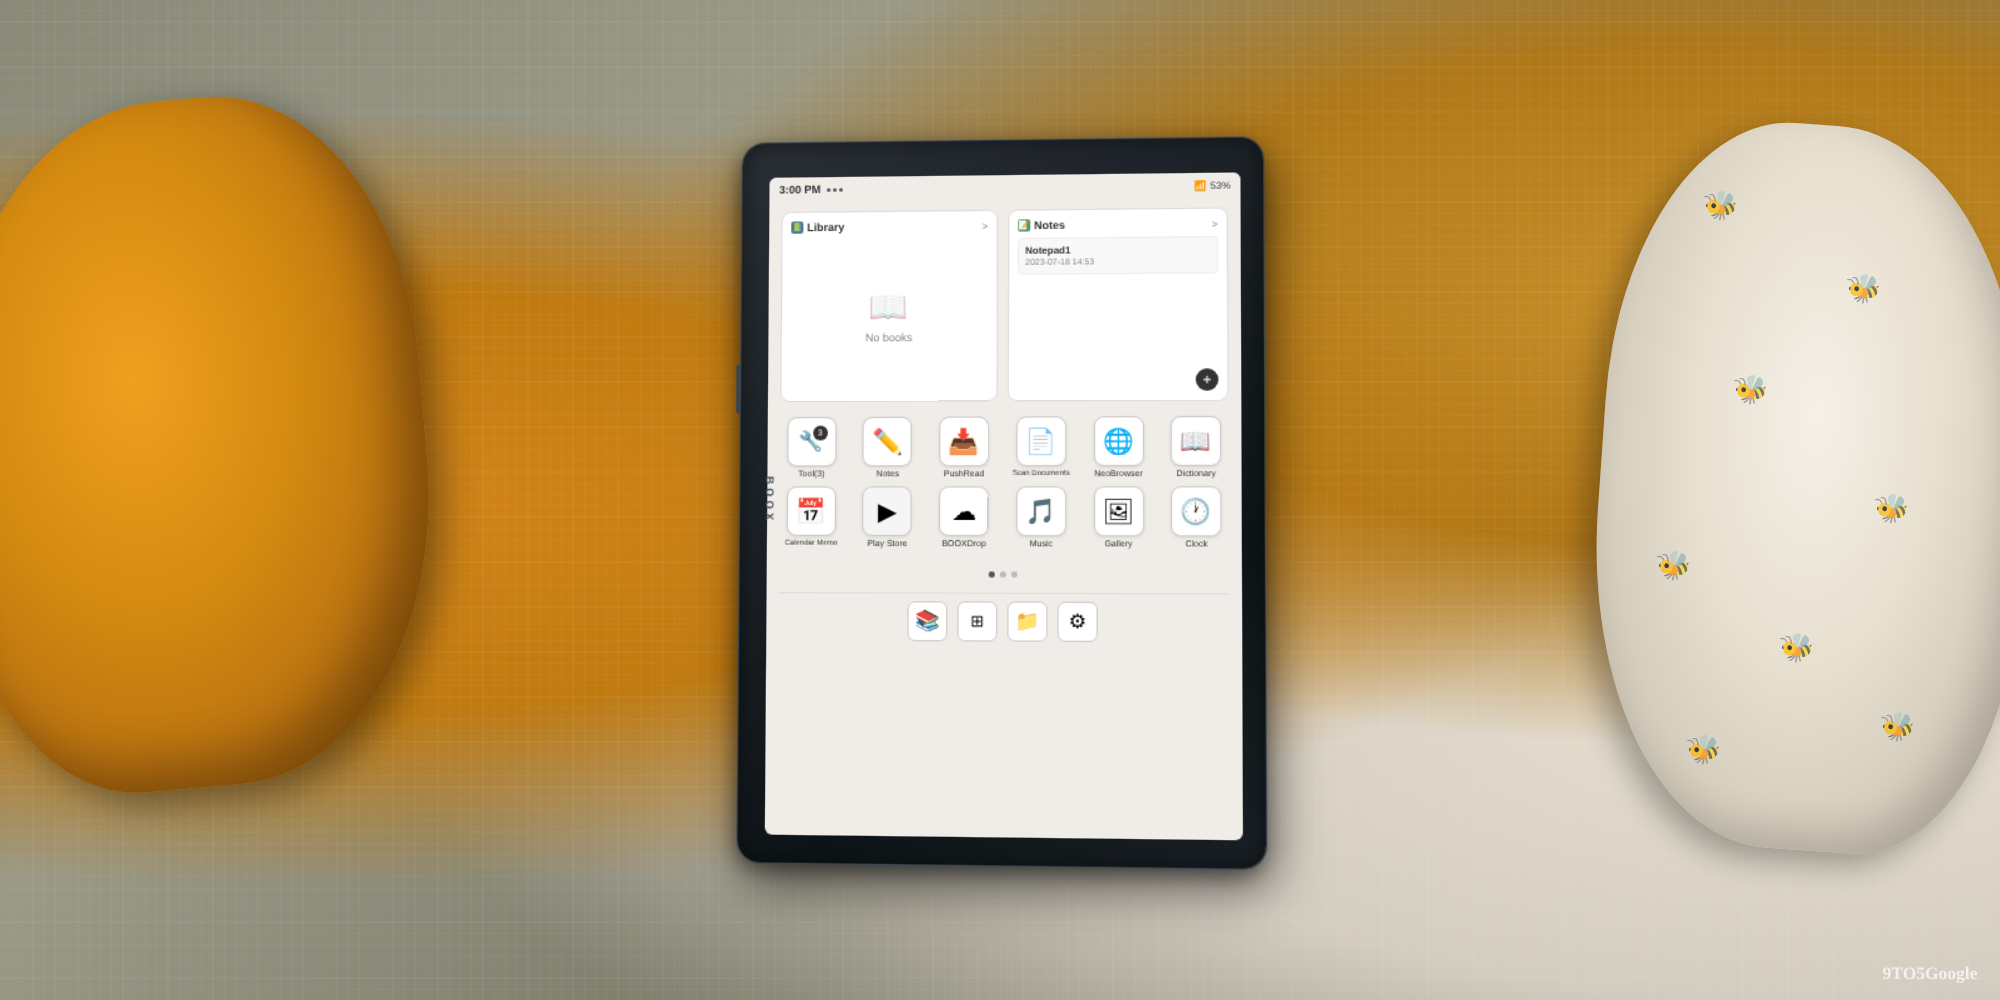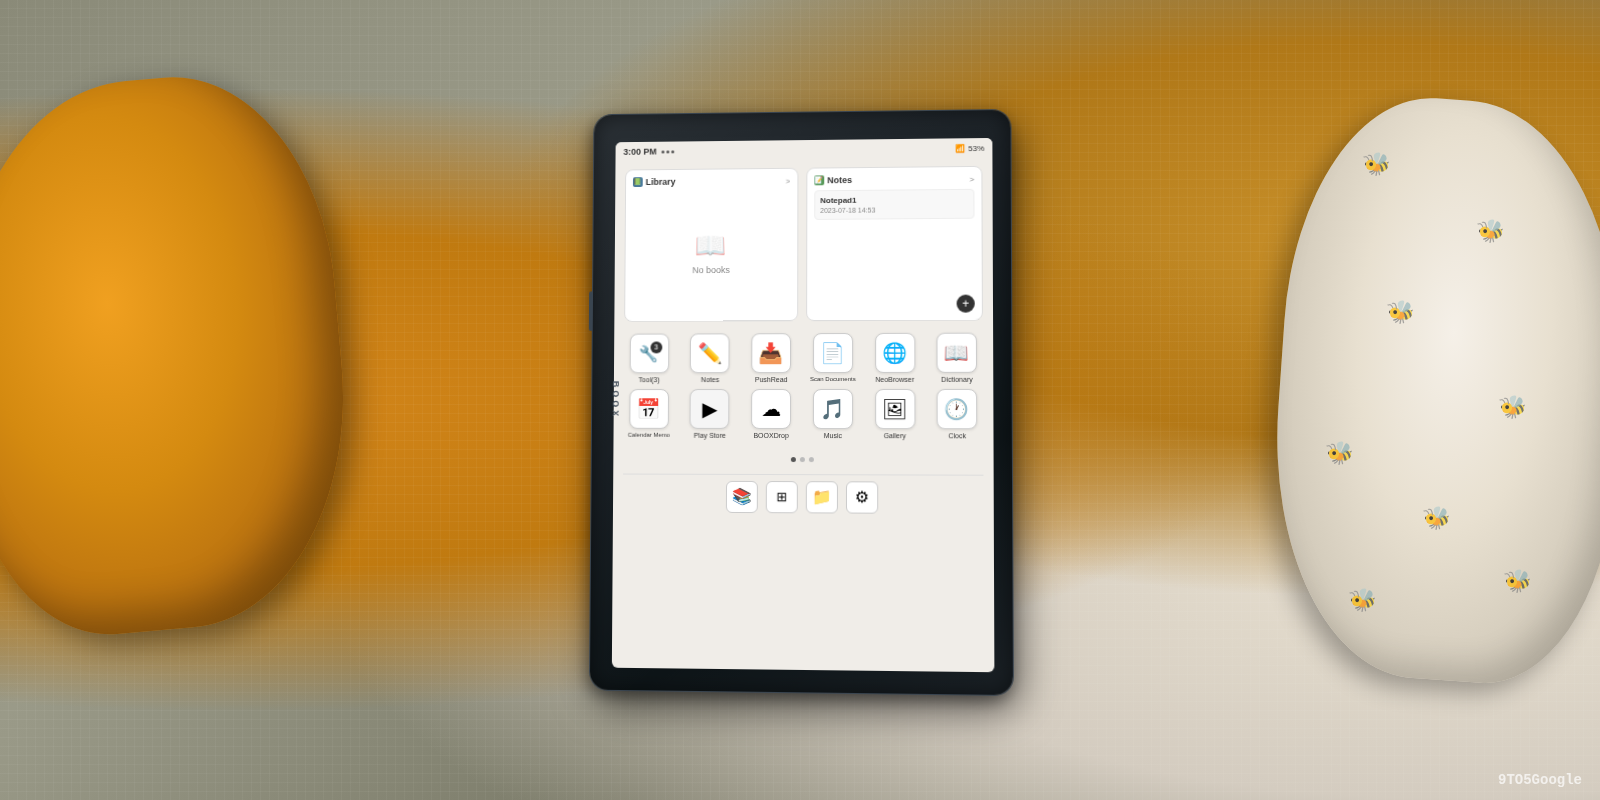--- a/index.html
+++ b/index.html
@@ -337,21 +337,21 @@
     }
 
     
     .watermark {
       position: absolute;
       bottom: 12px;
       right: 18px;
       font-size: 14px;
       font-weight: bold;
       color: rgba(255,255,255,0.7);
-      font-family: Liberation Mono, monospace;
+      font-family: Liberation Serif, serif;
     }
   </style>
 </head>
 <body>
 
 <div class="scene-bg"></div>
 <div class="couch-fabric"></div>
 
 <div class="cushion-left"></div>
 

